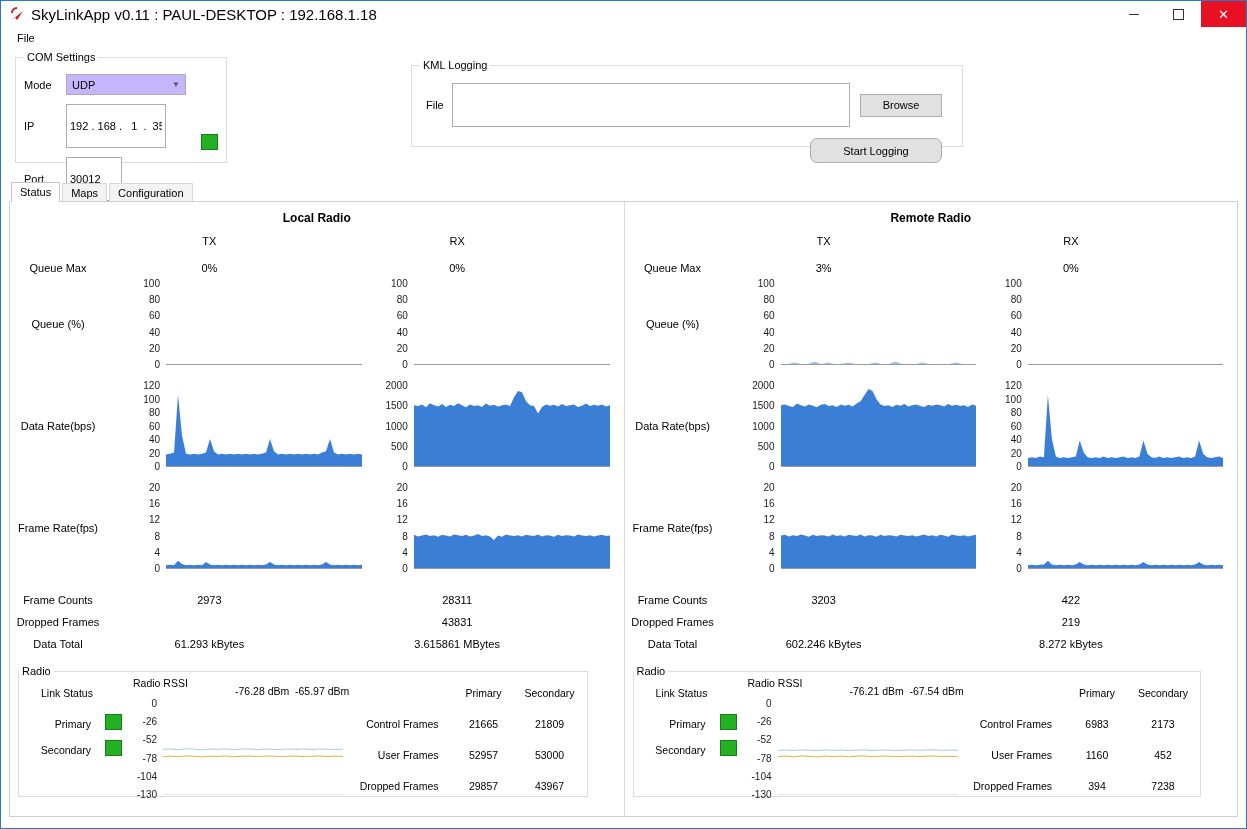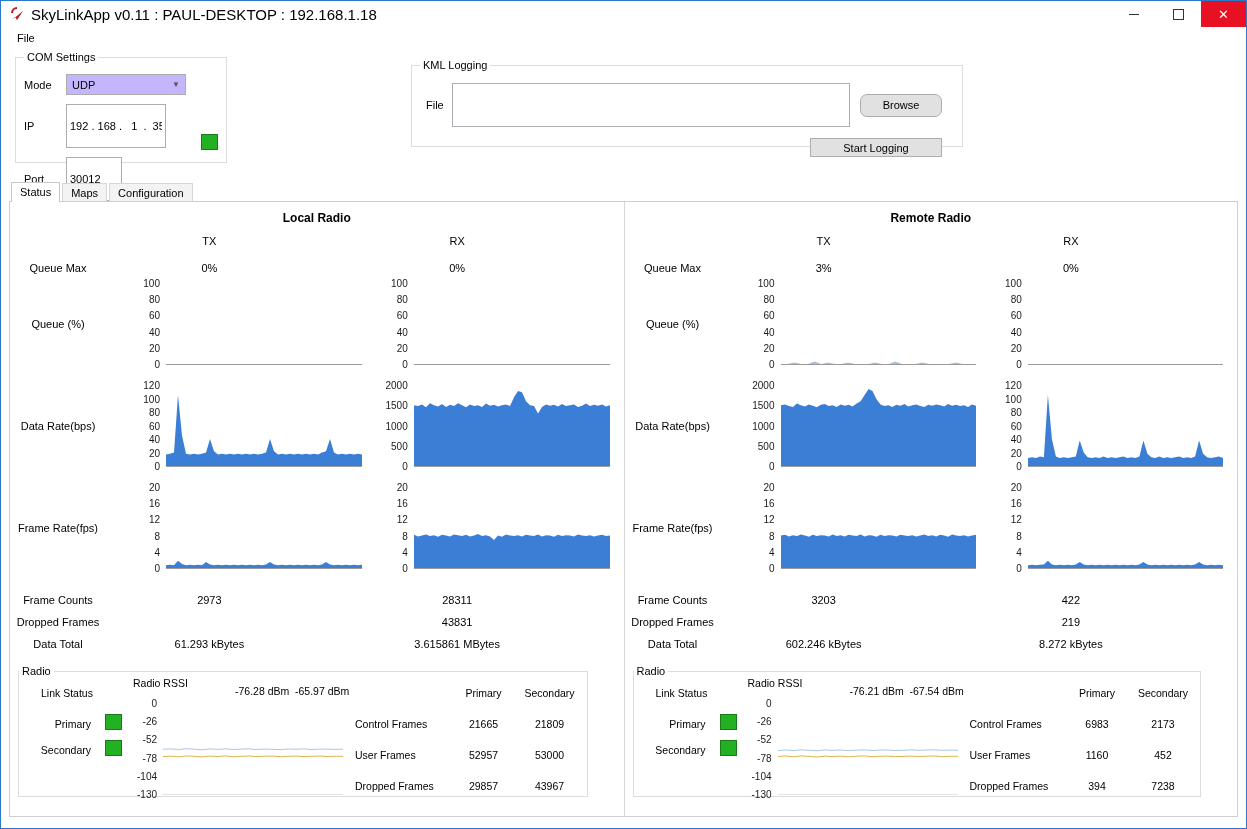--- a/index.html
+++ b/index.html
@@ -31,23 +31,23 @@
   input.textbox{border:1px solid #abadb3;height:18px;font-size:11px;font-family:inherit;padding:12px 3px;background:#fff;}
   .ip-input{width:92px;text-align:center;}
   .port-input{width:48px;}
   .led{width:17px;height:16px;background:#23b123;border:1px solid #1a7a1a;box-sizing:border-box;}
   .led-port{position:absolute;right:8px;bottom:12px;}
   .kml-group{position:absolute;left:410px;top:8px;width:552px;height:88px;box-sizing:border-box;}
   .kml-row1{display:flex;align-items:center;margin-top:10px;padding-right:12px;}
   .kml-file-label{width:26px;flex:none;margin-left:6px;}
   .file-input{flex:1;margin-right:10px;}
   button{background:#e1e1e1;border:1px solid #adadad;font-family:inherit;font-size:11px;height:23px;}
-  .browse-btn{width:82px;flex:none;border-radius:7px;}
+  .browse-btn{width:82px;flex:none;}
   .kml-row2{display:flex;justify-content:flex-end;padding-right:12px;margin-top:11px;}
-  .start-btn{width:132px;height:19px;}
+  .start-btn{width:132px;height:25px;border-radius:7px;}
   
   .logo{position:absolute;top:48px;right:18px;display:flex;align-items:flex-start;}
   .logo-text{font-size:46px;font-weight:bold;color:#c3161c;letter-spacing:-2px;line-height:76px;}
   .logo-svg{margin-left:-4px;}
   
   .tabstrip{display:flex;margin-left:10px;height:20px;position:relative;z-index:2;align-items:flex-end;}
   .tab{padding:3px 8px 2px;border:1px solid #d6d6d6;border-bottom:none;background:#f3f3f3;margin-right:2px;}
   .tab.selected{background:#fff;border-color:#c6c6c6;margin-bottom:-1px;padding-bottom:4px;}
   .tabpage{margin:0 8px;border:1px solid #cfcfcf;height:614px;display:flex;background:#fff;position:relative;z-index:1;}
   
@@ -79,21 +79,21 @@
   .led-primary{left:86px;top:37px;}
   .led-secondary{left:86px;top:63px;}
   .rssi-label{left:114px;top:0;}
   .rssi-v1{left:216px;top:8px;}
   .rssi-v2{left:276px;top:8px;}
   .rssi-chart{left:108px;top:26px;width:216px;height:92px;display:flex;}
   .rssi-chart .ticks{width:36px;}
   .rtable{position:absolute;left:336px;top:6px;right:4px;display:grid;
     grid-template-columns:1fr 66px 66px;grid-auto-rows:20px;row-gap:11px;
     font-size:10.5px;align-items:center;}
-  .rtable .rlabel{padding-right:12px;}
+  .rtable .rlabel{text-align:right;padding-right:12px;}
   .rtable .rval,.rtable .rhead{text-align:center;}
 </style>
 </head>
 <body>
 
 <div class="window">
 
   <div class="titlebar">
     <span class="app-icon">
       <svg width="16" height="16" viewBox="0 0 16 16">

